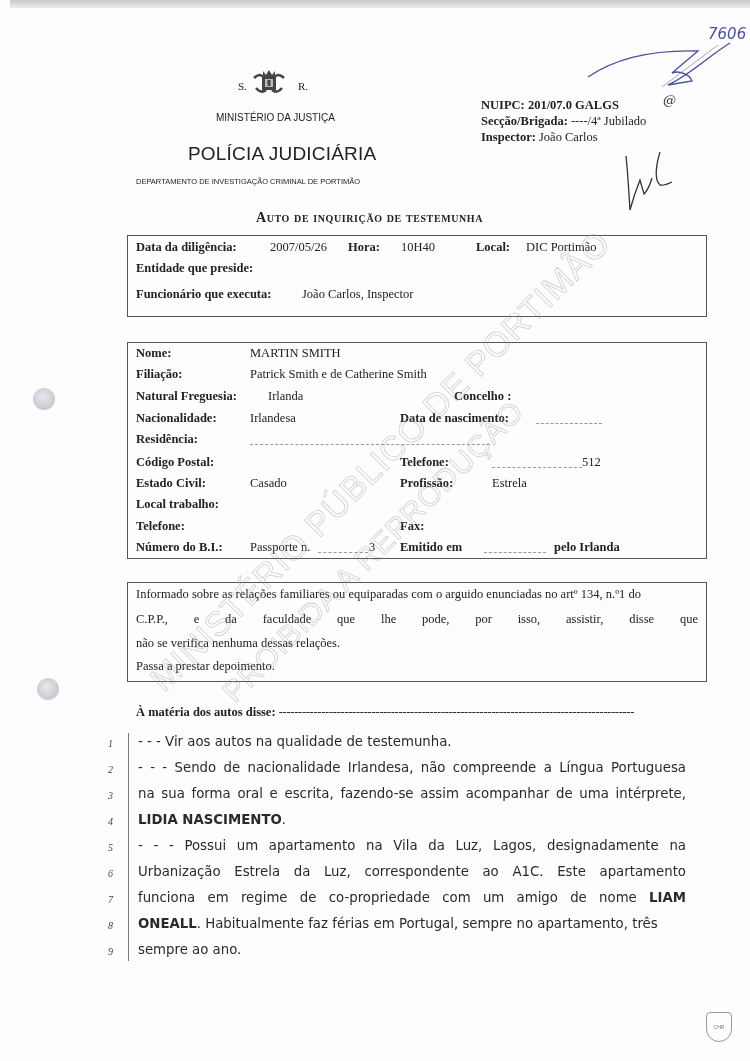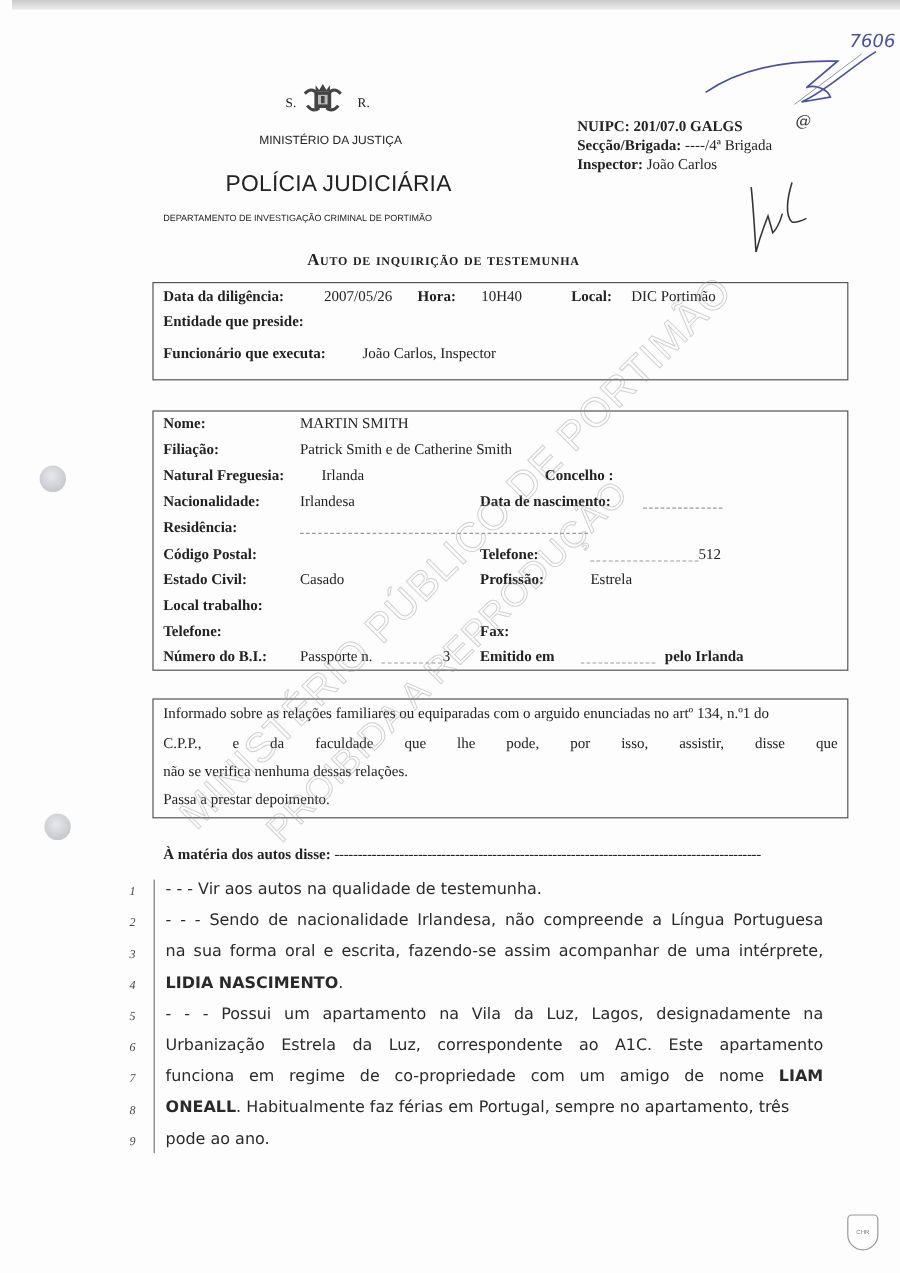--- a/index.html
+++ b/index.html
@@ -90,21 +90,21 @@
   <rect x="13" y="11" width="8" height="8" fill="#bbb"></rect>
   <rect x="15.5" y="12" width="3" height="6" fill="#444"></rect>
 </svg>
 <span class="sr" style="left:298px;">R.</span>
 <div class="ministry">MINISTÉRIO DA JUSTIÇA</div>
 <div class="pj">POLÍCIA JUDICIÁRIA</div>
 <div class="dept">DEPARTAMENTO DE INVESTIGAÇÃO CRIMINAL DE PORTIMÃO</div>
 
 <div class="caseinfo">
   <div><b>NUIPC:</b> <b>201/07.0 GALGS</b></div>
-  <div><b>Secção/Brigada:</b> <span>----/4ª Brigada</span></div>
+  <div><b>Secção/Brigada:</b> <span>----/4ª Jubilado</span></div>
   <div><b>Inspector:</b> <span>João Carlos</span></div>
 </div>
 
 <div class="doc-title">Auto de inquirição de testemunha</div>
 
 <div class="box box1">
   <div class="row" style="top:4px;left:8px;">
     <span class="lbl" style="left:0;">Data da diligência:</span>
     <span class="val" style="left:134px;">2007/05/26</span>
     <span class="lbl" style="left:212px;">Hora:</span>
@@ -205,18 +205,18 @@
 <span class="lineno" style="top:868px;">6</span>
 <div class="tline j" style="top:864px;"><span>Urbanização Estrela da Luz, correspondente ao A1C. Este apartamento</span></div>
 
 <span class="lineno" style="top:894px;">7</span>
 <div class="tline j" style="top:890px;"><span>funciona em regime de co-propriedade com um amigo de nome</span> <b>LIAM</b></div>
 
 <span class="lineno" style="top:920px;">8</span>
 <div class="tline" style="top:916px;"><b>ONEALL</b><span>. Habitualmente faz férias em Portugal, sempre no apartamento, três</span></div>
 
 <span class="lineno" style="top:946px;">9</span>
-<div class="tline" style="top:942px;"><span>pode ao ano.</span></div>
+<div class="tline" style="top:942px;"><span>sempre ao ano.</span></div>
 
 <div class="watermark" style="left:170px;top:660px;">MINISTÉRIO PÚBLICO DE PORTIMÃO</div>
 <div class="watermark" style="left:240px;top:675px;font-size:30px;">PROIBIDA A REPRODUÇÃO</div>
 
 <div class="stamp">CHR</div>
 
 </body></html>

